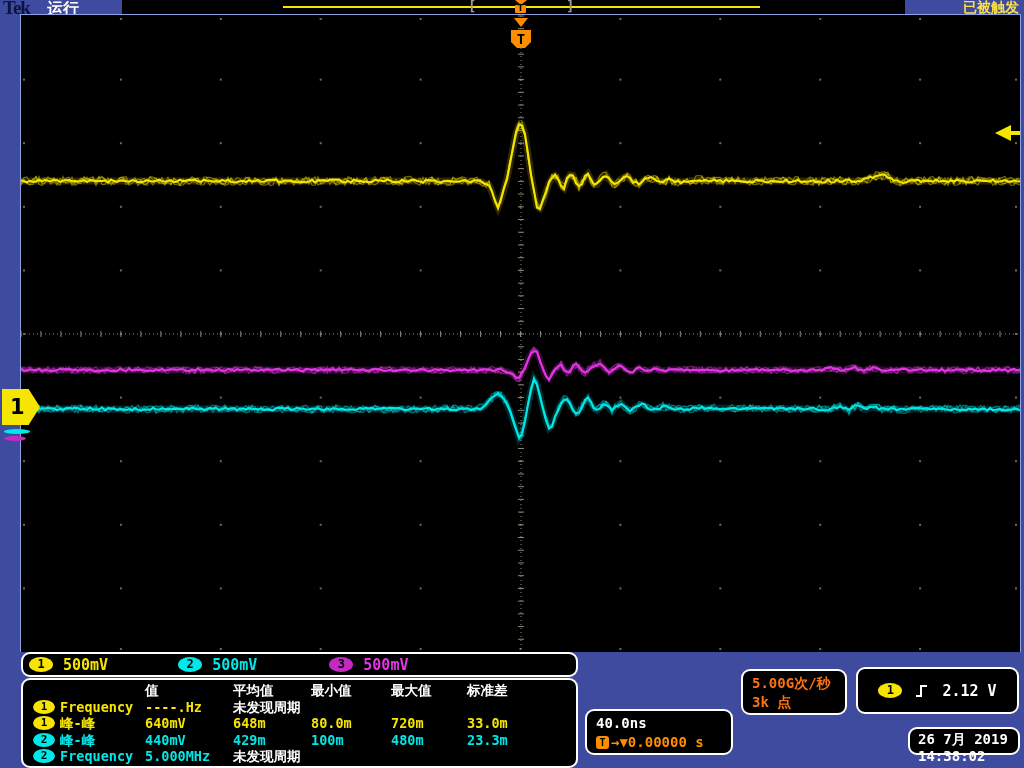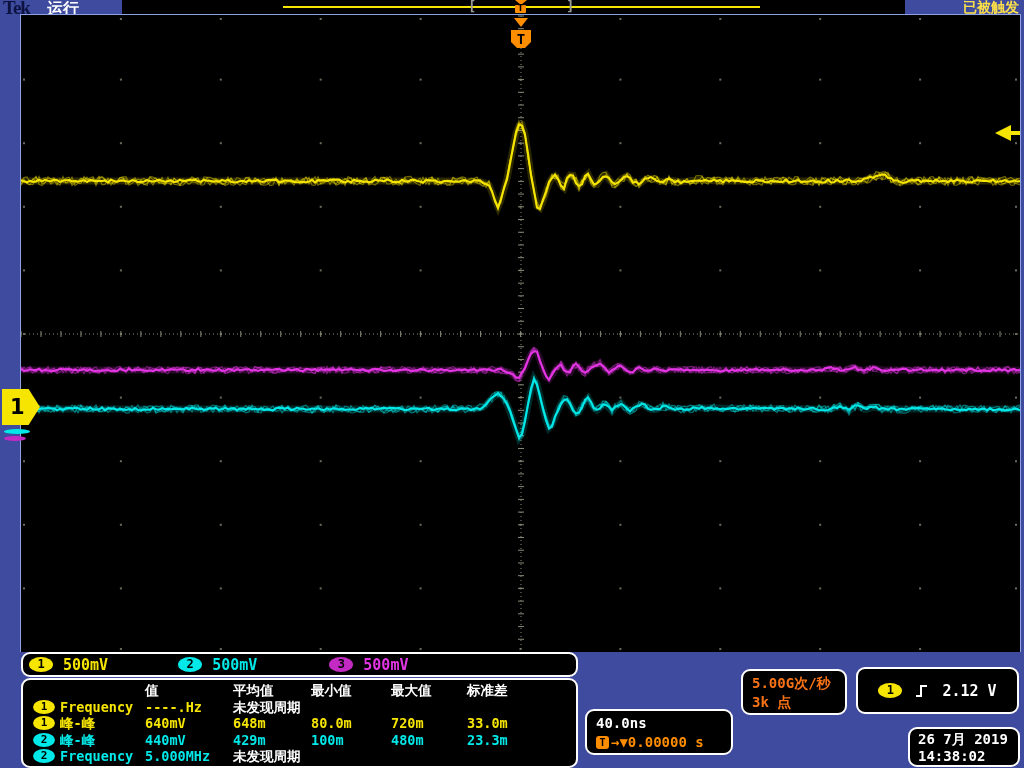--- a/index.html
+++ b/index.html
@@ -48,21 +48,21 @@
   .meas .note{grid-column:3/7;color:#fff;}
   .c-y{color:#f6e500;}.c-c{color:#00e8e8;}.c-m{color:#e335e3;}
   .bg-y{background:#f6e500;}.bg-c{background:#00e8e8;}.bg-m{background:#c32ac3;}
   .tbase{left:585px;top:669px;width:148px;height:46px;padding:3px 0 0 9px;color:#fff;font-size:14px;line-height:19px;margin-top:40px;}
   .tbase .pos{color:#ff8d00;display:flex;align-items:center;gap:1px;}
   .tbase .tbadge{display:inline-block;width:13px;height:13px;background:#ff8d00;color:#000;border-radius:3px;
                  font-size:10px;line-height:13px;text-align:center;margin-right:1px;}
   .acq{left:741px;top:669px;width:106px;height:46px;padding:3px 0 0 9px;color:#f97316;font-size:14px;line-height:19px;}
   .trigblk{left:856px;top:667px;width:163px;height:47px;display:flex;align-items:center;
            justify-content:center;gap:12px;color:#fff;font-size:15px;}
-  .dtblk{left:908px;top:727px;width:112px;height:40px;padding:2px 0 0 8px;color:#fff;font-size:14px;line-height:17px;}
+  .dtblk{left:908px;top:727px;width:112px;height:28px;padding:2px 0 0 8px;color:#fff;font-size:14px;line-height:17px;}
 </style>
 </head>
 <body>
 
 <div class="screen">
 
   <div class="topbar">
     <span class="tek-logo">Tek</span>
     <span class="run-status">运行</span>
     <div class="record-bar" id="record-bar">

